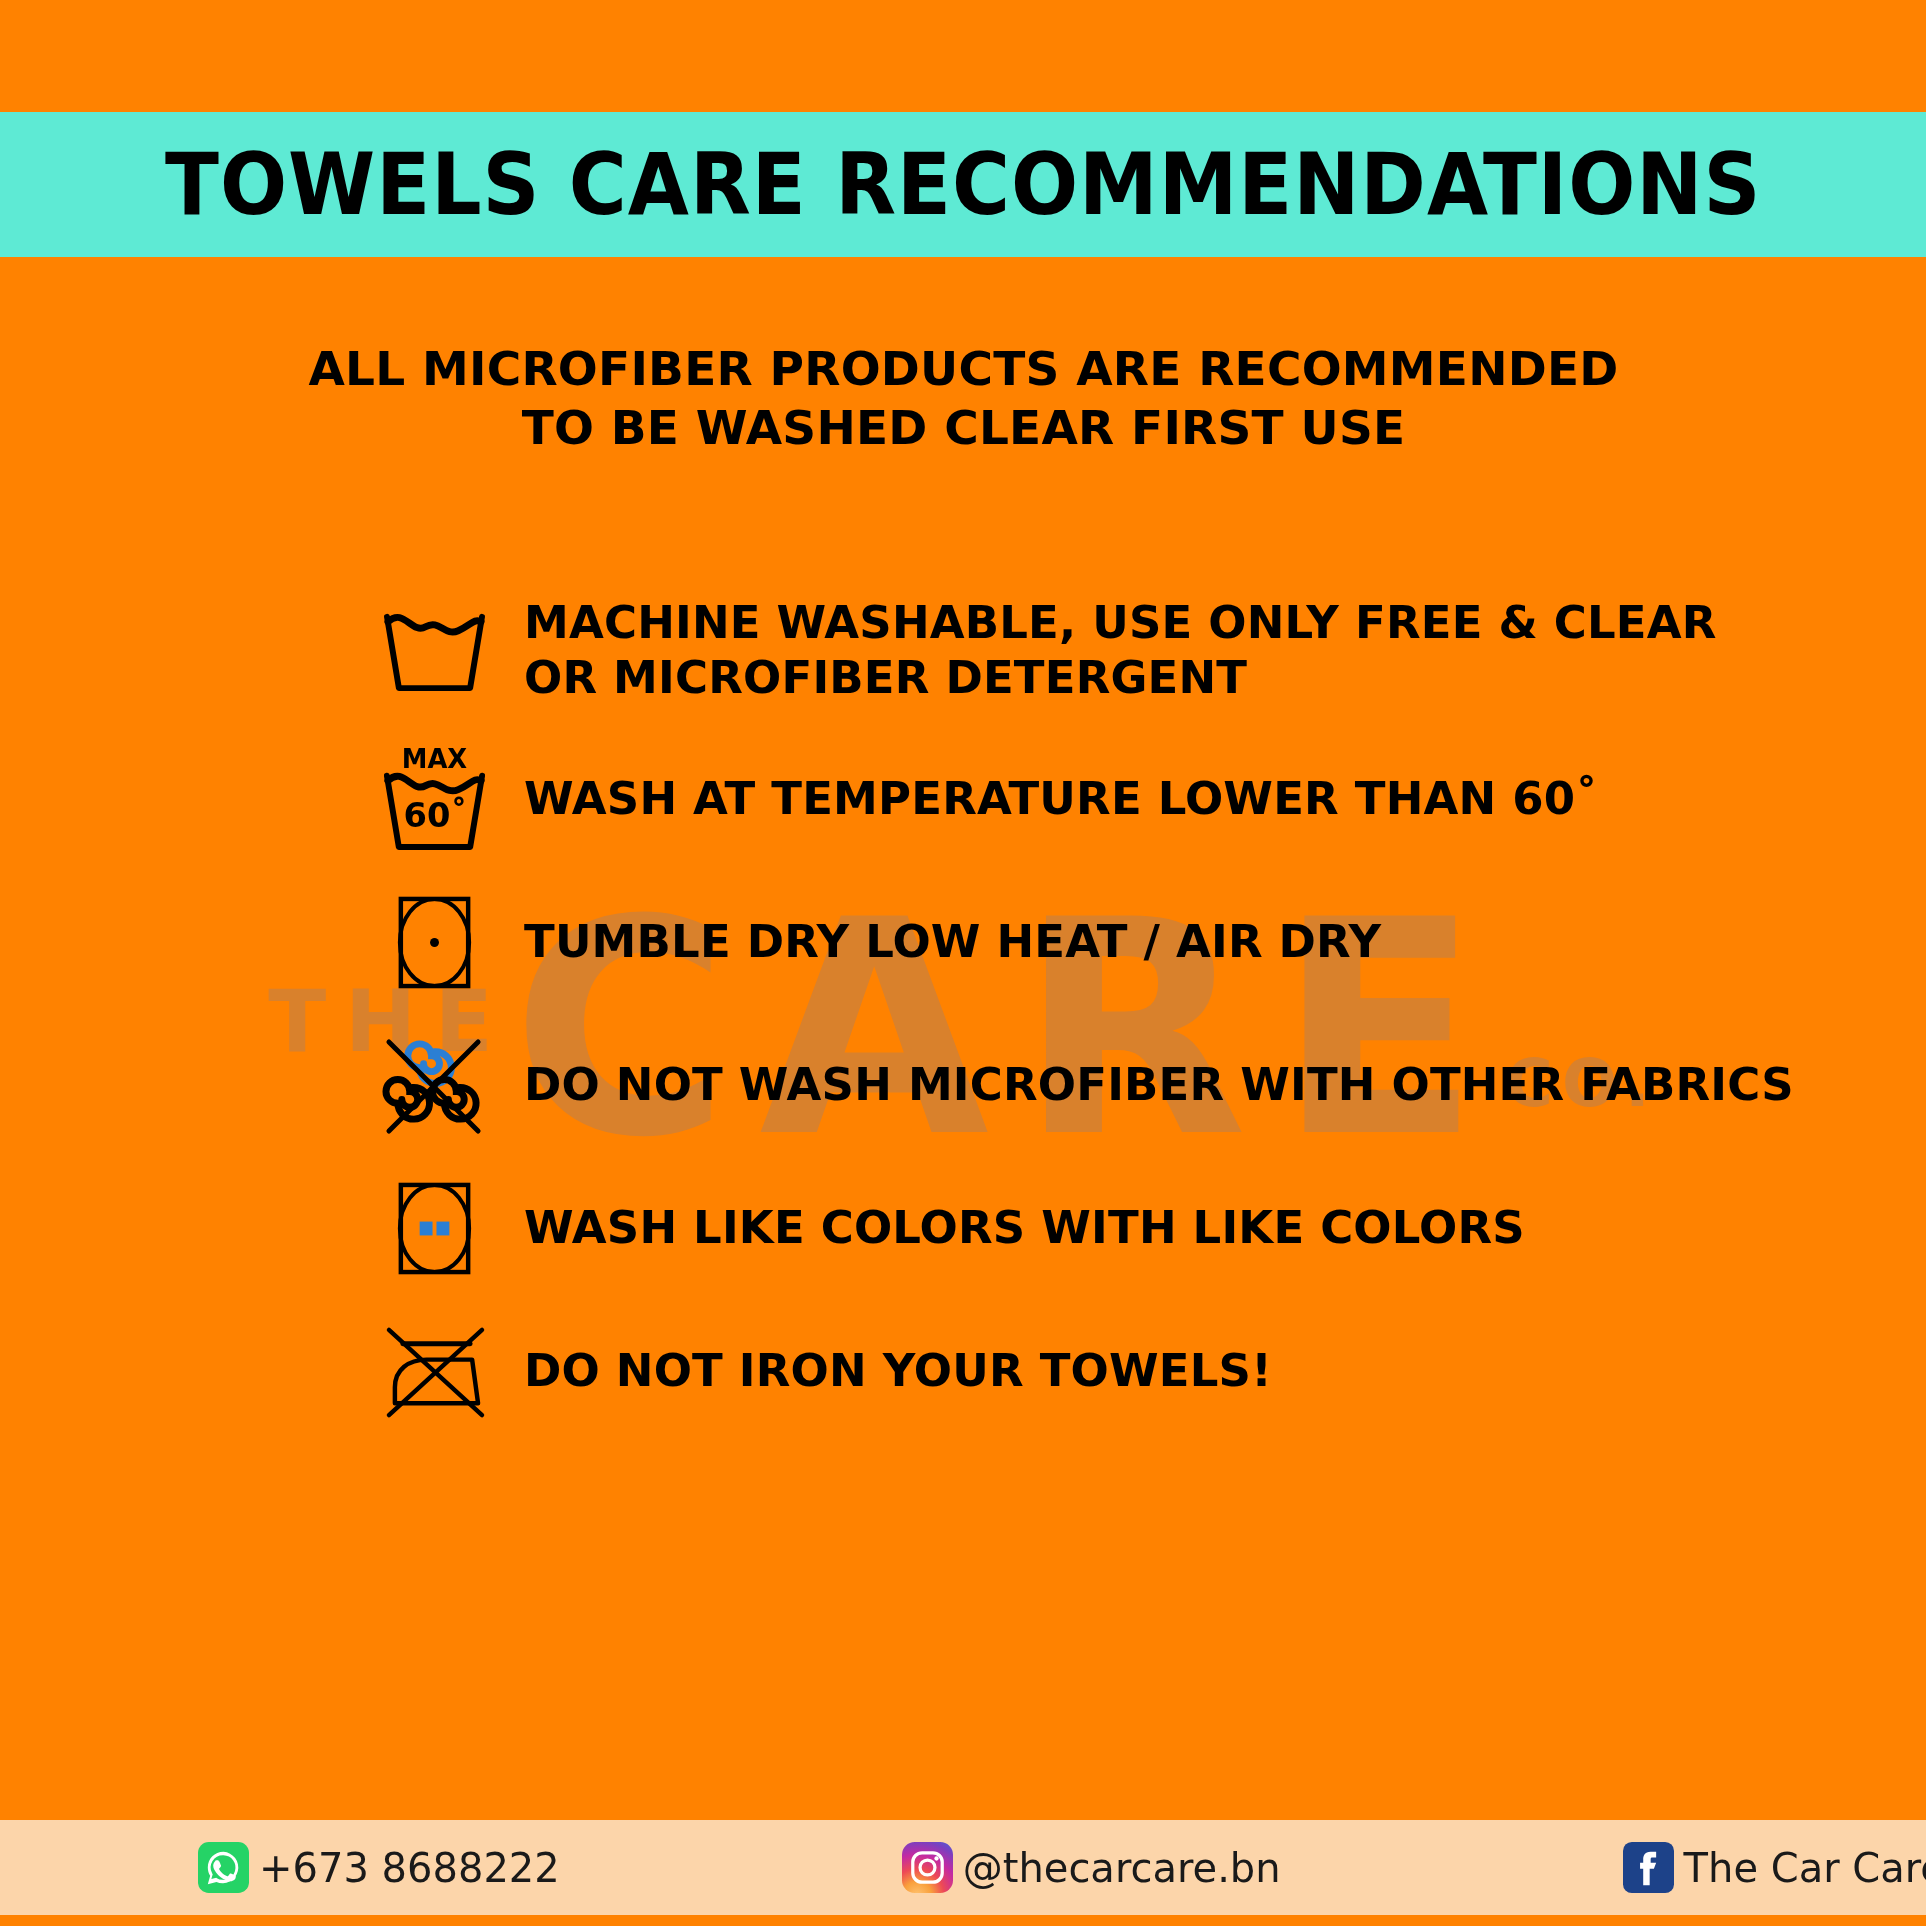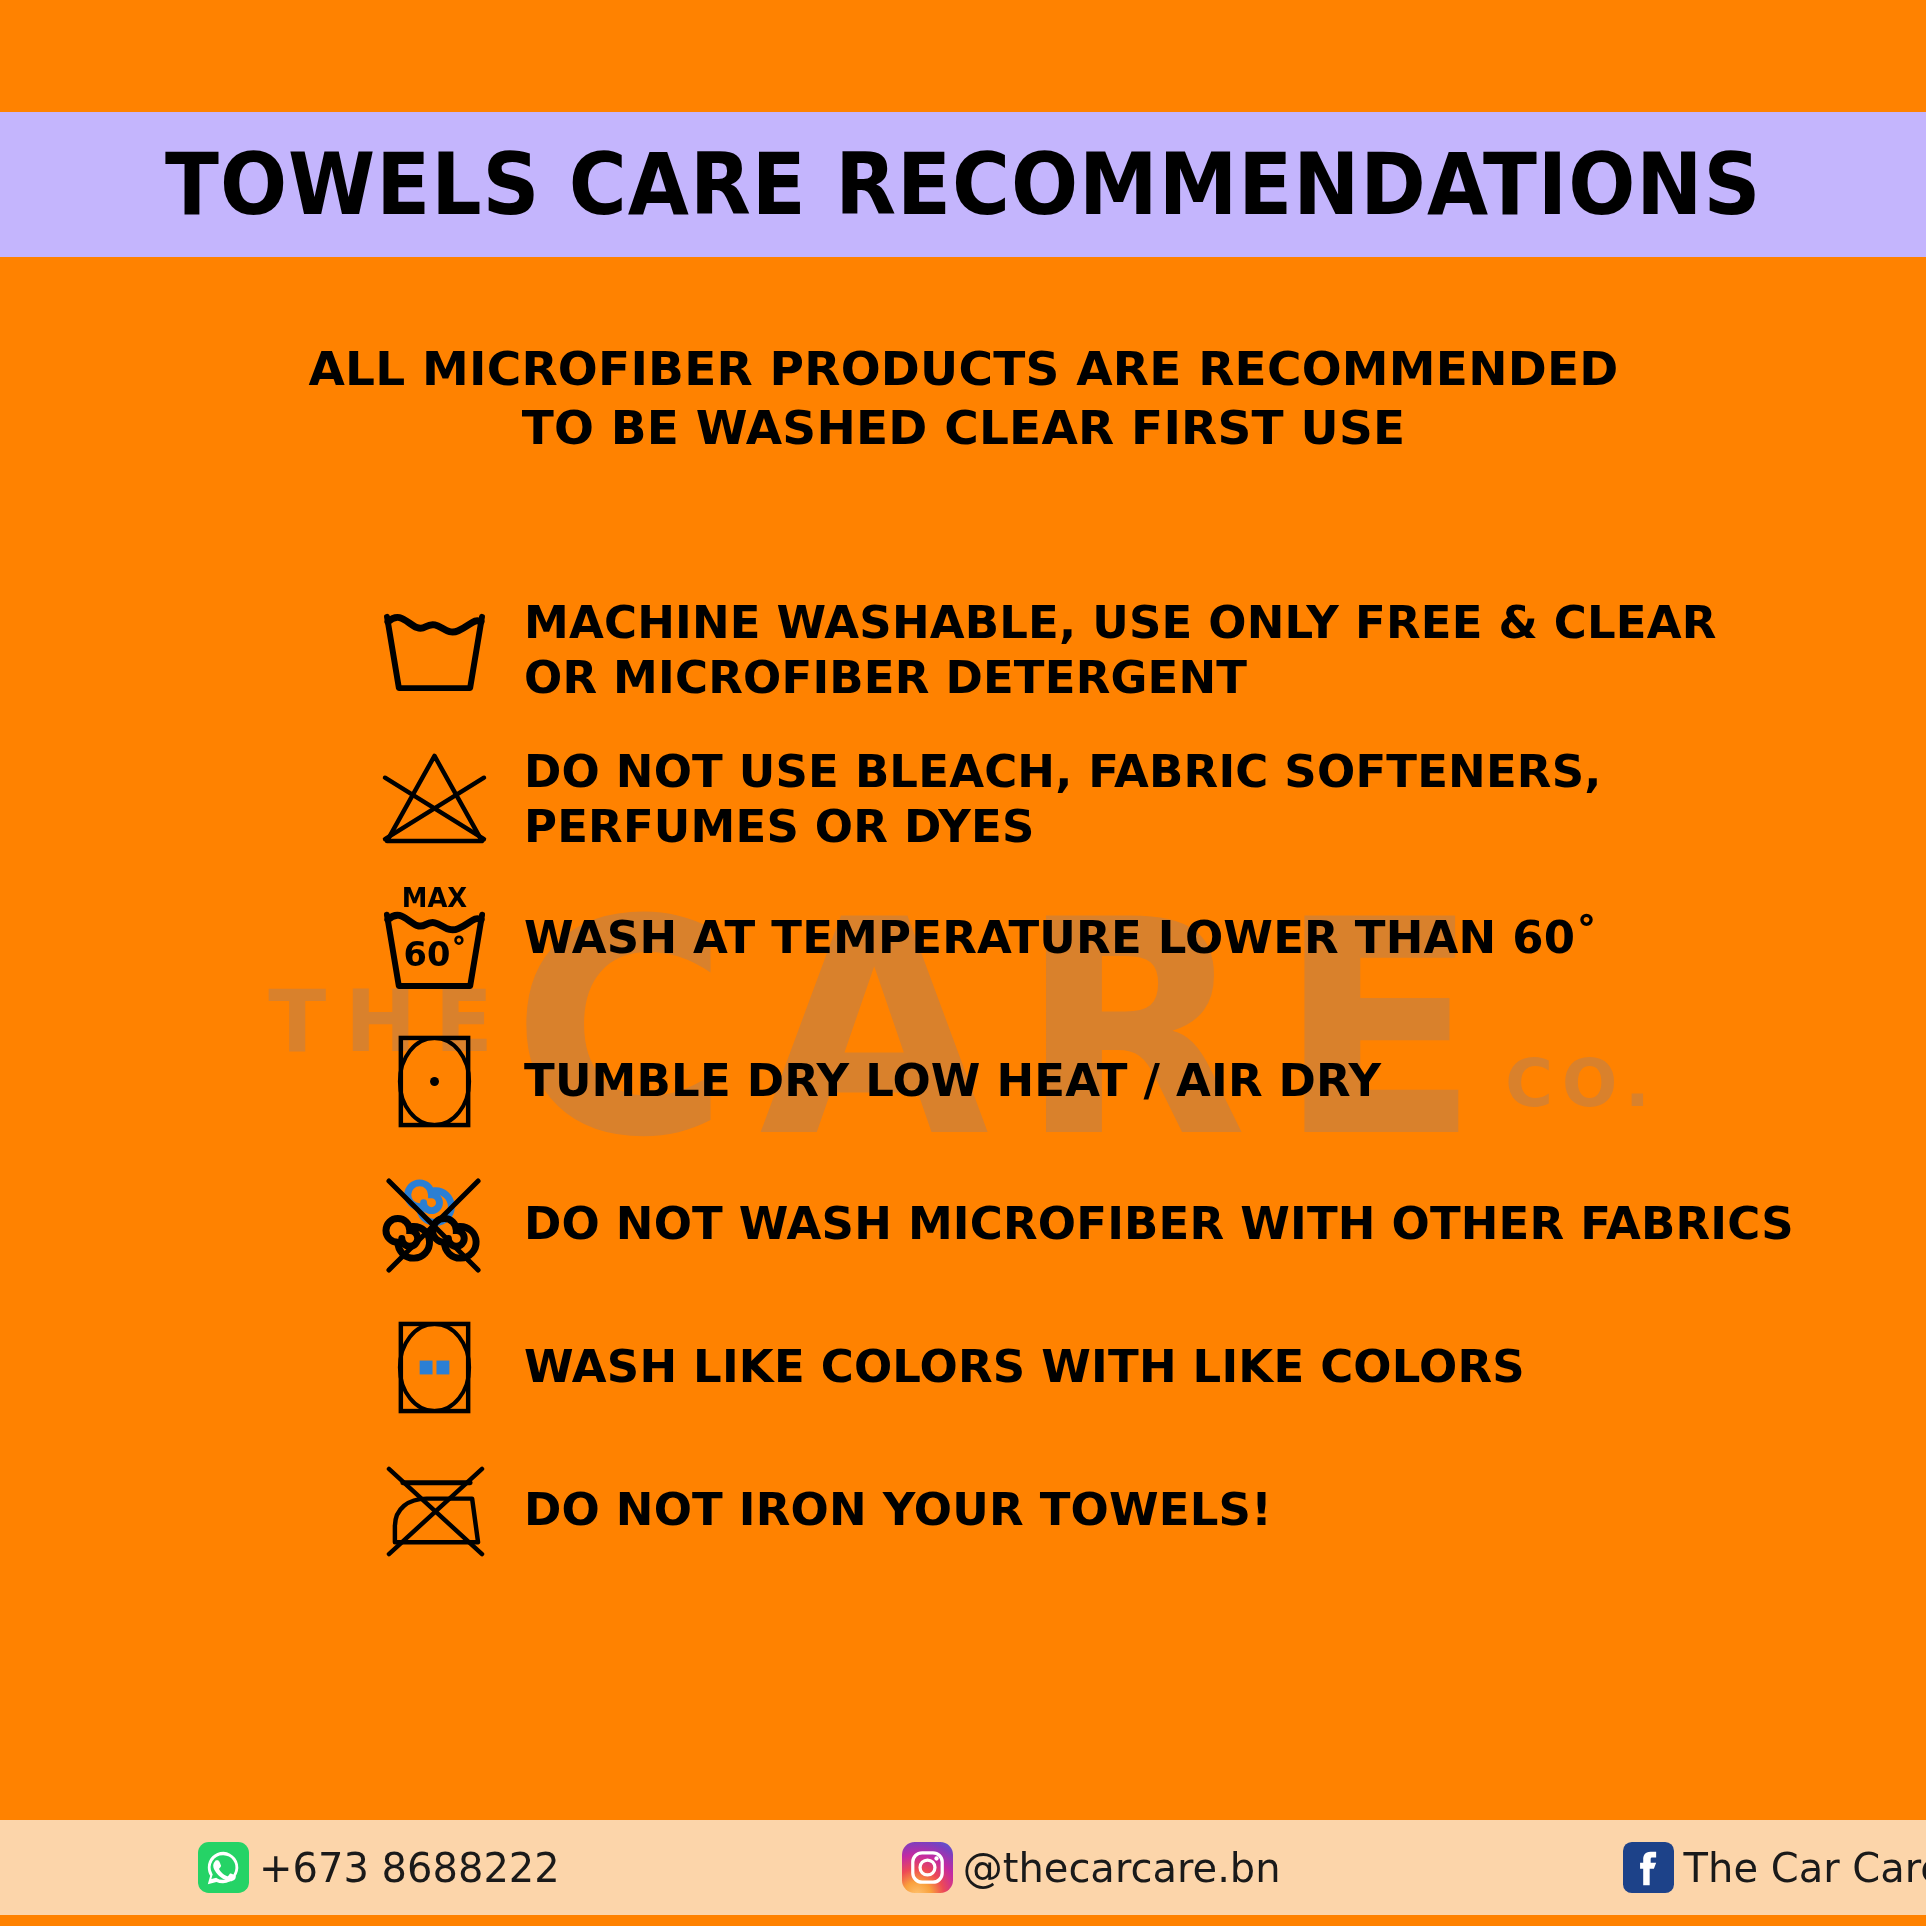--- a/index.html
+++ b/index.html
@@ -48,21 +48,21 @@
     right: -149px;
     bottom: 36px;
   }
 
   
   #header-band {
     position: absolute;
     left: 0; top: 112px;
     width: 1927px;
     height: 145px;
-    background: #c4b5fd;
+    background: #5eead4;
     display: flex;
     align-items: center;
     justify-content: center;
     z-index: 3;
   }
   #header-title {
     font-family: "DejaVu Sans", sans-serif;
     font-weight: 700;
     font-size: 85px;
     letter-spacing: 0.012em;
@@ -183,33 +183,20 @@
         <path d="M8 14 L20 86 L92 86 L104 14" fill="none" stroke="#000" stroke-width="6" stroke-linecap="round" stroke-linejoin="round"></path>
         <path d="M9 19 C 25 4, 33 32, 47 24 C 61 16, 66 34, 80 28 C 92 23, 96 15, 103 19" fill="none" stroke="#000" stroke-width="7" stroke-linecap="round"></path>
       </svg>
     </div>
     <div class="care-text">
       <div>MACHINE WASHABLE, USE ONLY FREE &amp; CLEAR</div>
       <div>OR MICROFIBER DETERGENT</div>
     </div>
   </div>
 
-  <div class="care-row row-1">
-    <div class="care-icon">
-      <svg width="111" height="99" viewBox="0 0 112 100">
-        <path d="M56 6 L104 92 L8 92 Z" fill="none" stroke="#000" stroke-width="4.5" stroke-linejoin="round"></path>
-        <line x1="6" y1="28" x2="106" y2="90" stroke="#000" stroke-width="4.5" stroke-linecap="round"></line>
-        <line x1="106" y1="28" x2="6" y2="90" stroke="#000" stroke-width="4.5" stroke-linecap="round"></line>
-      </svg>
-    </div>
-    <div class="care-text">
-      <div>DO NOT USE BLEACH, FABRIC SOFTENERS,</div>
-      <div>PERFUMES OR DYES</div>
-    </div>
-  </div>
 
   <div class="care-row row-2">
     <div class="care-icon">
       <svg width="111" height="115" viewBox="0 0 112 116">
         <text x="56" y="26" text-anchor="middle" font-family="DejaVu Sans, sans-serif" font-weight="700" font-size="26" fill="#000">MAX</text>
         <path d="M8 34 L20 106 L92 106 L104 34" fill="none" stroke="#000" stroke-width="6" stroke-linecap="round" stroke-linejoin="round"></path>
         <path d="M9 39 C 25 24, 33 52, 47 44 C 61 36, 66 54, 80 48 C 92 43, 96 35, 103 39" fill="none" stroke="#000" stroke-width="7" stroke-linecap="round"></path>
         <text x="57" y="86" text-anchor="middle" font-family="DejaVu Sans, sans-serif" font-weight="700" font-size="34" fill="#000">60˚</text>
       </svg>
     </div>

